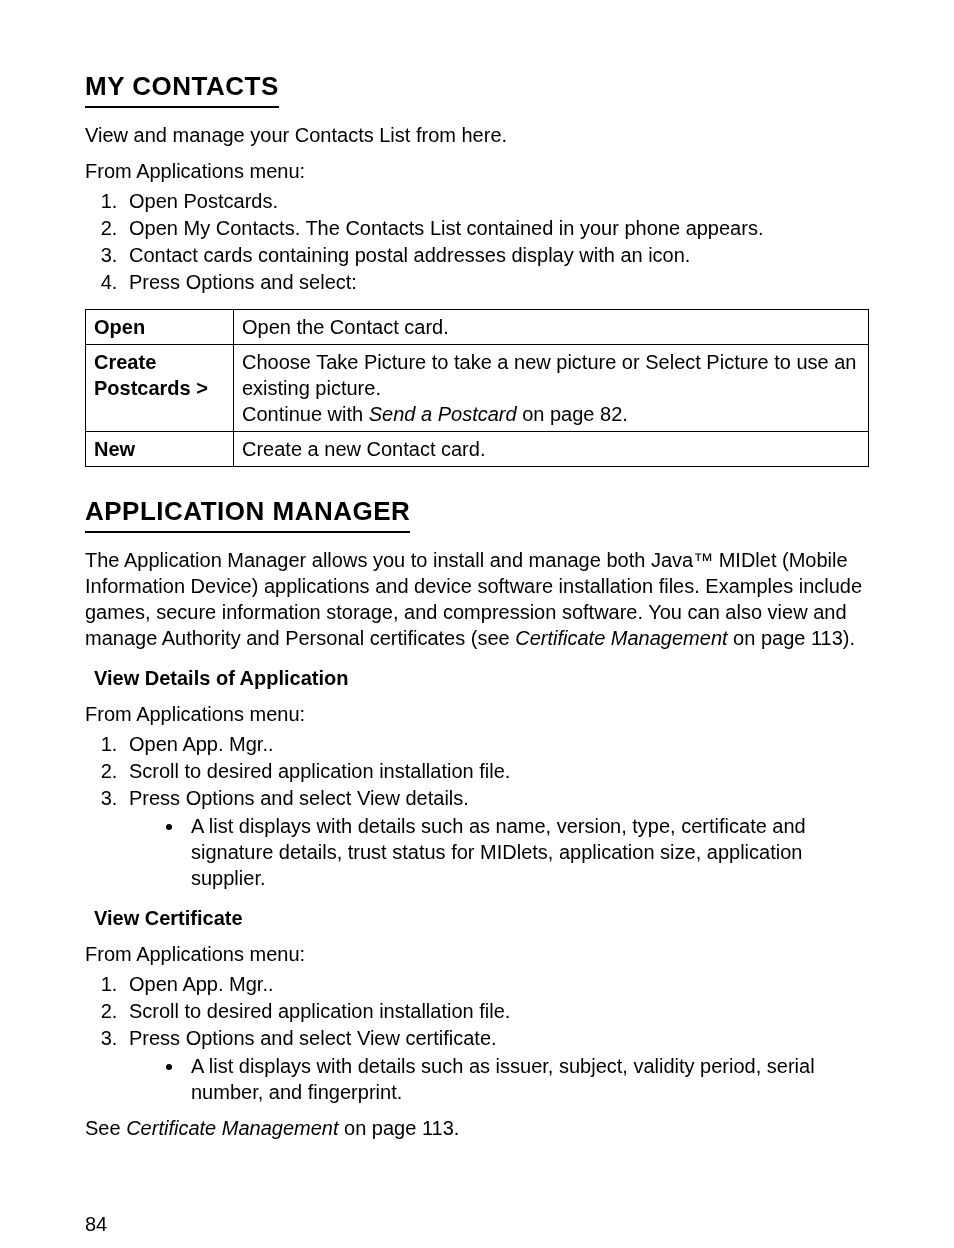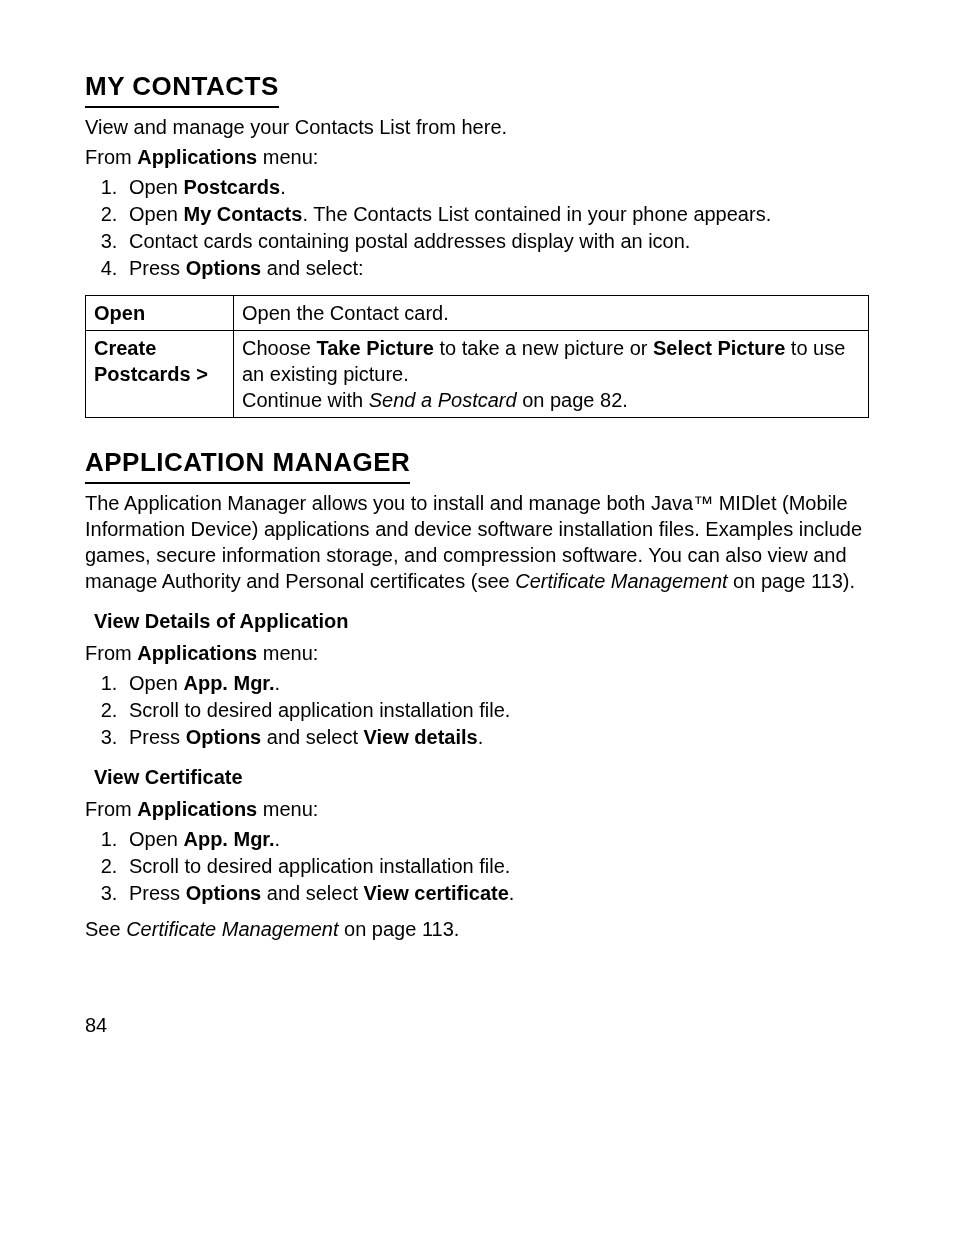--- a/index.html
+++ b/index.html
@@ -20,21 +20,21 @@
     display: inline-block;
     border-bottom: 2px solid #000;
     padding-bottom: 2px;
     letter-spacing: 0.5px;
   }
   h2 {
     font-size: 20px;
     font-weight: bold;
     margin: 14px 0 6px 9px;
   }
-  p { margin: 2px 0 4px 0; }
+  p { margin: 10px 0 4px 0; }
   ol {
     margin: 2px 0 10px 0;
     padding-left: 34px;
   }
   ol li {
     padding-left: 6px;
     margin: 1px 4px;
   }
   ul {
     list-style-type: disc;
@@ -47,21 +47,21 @@
     width: 100%;
     margin: 14px 0 18px 0;
   }
   td {
     border: 1px solid #000;
     padding: 4px 8px;
     vertical-align: top;
     font-size: 20px;
   }
   td.opt { width: 148px; font-weight: bold; }
-  .b { font-weight: bold; }
+  .b { font-weight: normal; }
   .i { font-style: italic; text-align: right; }
   .section-gap { margin-top: 28px; }
   .pagenum { margin-top: 70px; font-size: 20px; }
 </style>
 </head>
 <body>
 
 
 
 
@@ -89,20 +89,24 @@
     <td class="opt">Open</td>
     <td>Open the Contact card.</td>
   </tr>
   <tr>
     <td class="opt">Create Postcards &gt;</td>
     <td>
       <span>Choose </span><span class="b">Take Picture</span><span> to take a new picture or </span><span class="b">Select Picture</span><span> to use an existing picture.</span><br>
       <span>Continue with </span><span class="i">Send a Postcard</span><span> on page 82.</span>
     </td>
   </tr>
+  <tr>
+    <td class="opt">New</td>
+    <td>Create a new Contact card.</td>
+  </tr>
 </tbody>
   </table>
 
 
 <div class="section-gap"></div>
 <h1>APPLICATION MANAGER</h1>
 <p>
   <span>The Application Manager allows you to install and manage both Java™ MIDlet (Mobile Information Device) applications and device software installation files. Examples include games, secure information storage, and compression software. You can also view and manage Authority and Personal certificates (see </span><span class="i">Certificate Management</span><span> on page 113).</span>
 </p>
 
@@ -112,34 +116,40 @@
 </p>
 <ol>
   <li>
     <span>Open </span><span class="b">App. Mgr.</span><span>.</span>
   </li>
   <li>
     <span>Scroll to desired application installation file.</span>
   </li>
   <li>
     <span>Press </span><span class="b">Options</span><span> and select </span><span class="b">View details</span><span>.</span>
+    <ul>
+      <li>A list displays with details such as name, version, type, certificate and signature details, trust status for MIDlets, application size, application supplier.</li>
+    </ul>
   </li>
 </ol>
 
 <h2>View Certificate</h2>
 <p>
   <span>From </span><span class="b">Applications</span><span> menu:</span>
 </p>
 <ol>
   <li>
     <span>Open </span><span class="b">App. Mgr.</span><span>.</span>
   </li>
   <li>Scroll to desired application installation file.</li>
   <li>
     <span>Press </span><span class="b">Options</span><span> and select </span><span class="b">View certificate</span><span>.</span>
+    <ul>
+      <li>A list displays with details such as issuer, subject, validity period, serial number, and fingerprint.</li>
+    </ul>
   </li>
 </ol>
 <p>
   <span>See </span><span class="i">Certificate Management</span><span> on page 113.</span>
 </p>
 
 <div class="pagenum">84</div>
 
 
 

